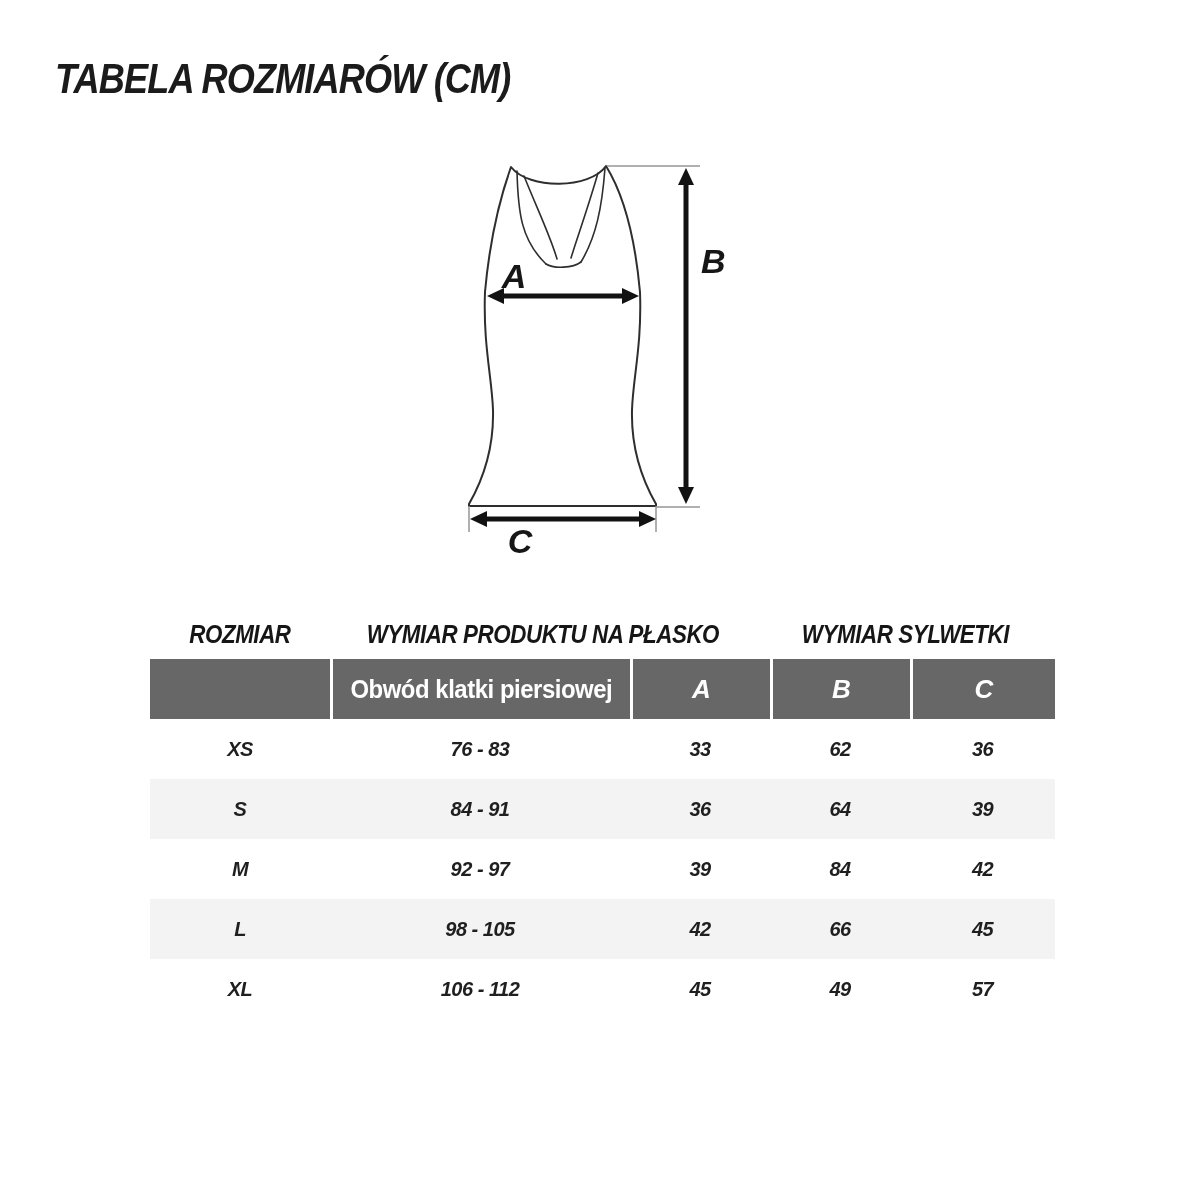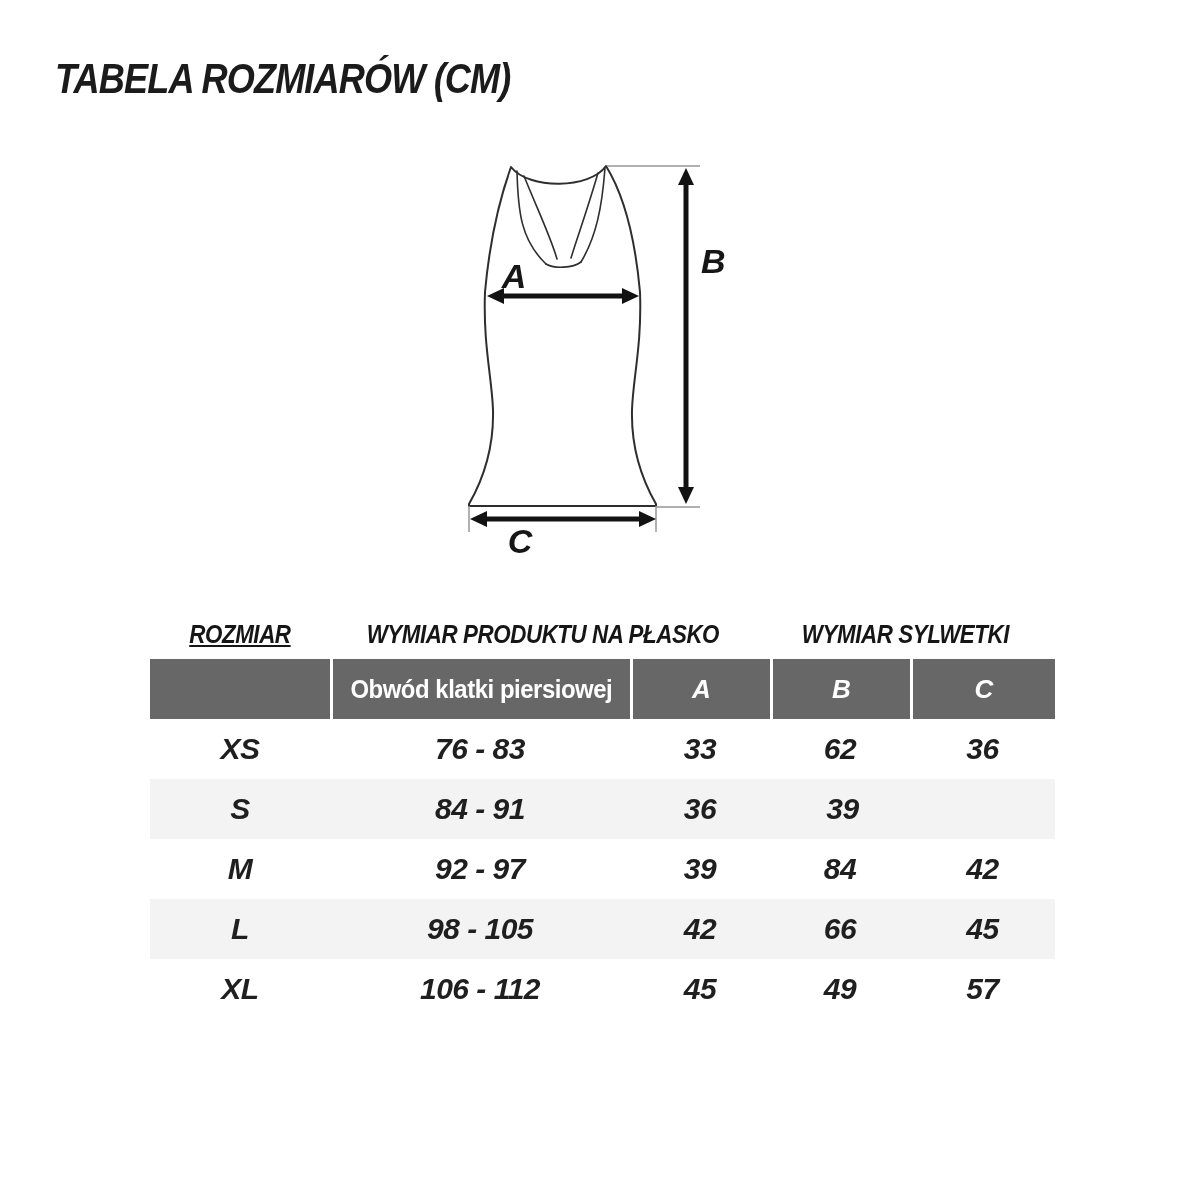--- a/index.html
+++ b/index.html
@@ -21,21 +21,21 @@
   
   .size-table { position: absolute; left: 150px; top: 610px; width: 905px; }
 
   .group-header-row { display: flex; height: 49px; align-items: center; }
   .group-header {
     font-weight: bold; font-style: italic; font-size: 26px;
     text-align: center; letter-spacing: -0.5px; color: #161616;
     display: flex; align-items: center; justify-content: center;
   }
   .group-header .cond { display: inline-block; transform: scaleX(0.86); white-space: nowrap; }
-  .gh-size  { width: 180px; text-decoration: underline; }
+  .gh-size  { width: 180px; }
   .gh-body  { width: 300px; }
   .gh-flat  { width: 425px; }
 
   .sub-header-row { display: flex; height: 60px; }
   .sub-cell {
     background: #676767; color: #ffffff;
     display: flex; align-items: center; justify-content: center;
     font-weight: bold; font-size: 26px;
   }
   .sub-cell + .sub-cell { margin-left: 3px; }
@@ -43,21 +43,21 @@
   .sc-chest { width: 297px; font-style: normal; letter-spacing: -0.5px; text-align: right; }
   .sc-chest .cond { display: inline-block; transform: scaleX(0.92); white-space: nowrap; }
   .sc-a { width: 137px; font-style: italic; }
   .sc-b { width: 137px; font-style: italic; }
   .sc-c { width: 142px; font-style: italic; }
 
   .data-row { display: flex; height: 60px; }
   .data-row.stripe { background: #f3f3f3; }
   .data-cell {
     display: flex; align-items: center; justify-content: center;
-    font-weight: bold; font-style: italic; font-size: 30px;
+    font-weight: bold; font-style: italic; font-size: 20px;
     letter-spacing: -0.5px; color: #1f1f1f; white-space: nowrap;
   }
   .dc-size  { width: 180px; }
   .dc-chest { width: 300px; }
   .dc-a { width: 140px; }
   .dc-b { width: 140px; font-style: italic; }
   .dc-c { width: 145px; }
 
   .sketch-line  { fill: none; stroke: #2e2e2e; stroke-width: 2;   stroke-linecap: round; stroke-linejoin: round; }
   .sketch-thin  { fill: none; stroke: #2e2e2e; stroke-width: 1.6; stroke-linecap: round; }
@@ -151,20 +151,21 @@
     <div class="data-cell dc-chest">76 - 83</div>
     <div class="data-cell dc-a">33</div>
     <div class="data-cell dc-b">62</div>
     <div class="data-cell dc-c">36</div>
   </div>
 
   <div class="data-row stripe">
     <div class="data-cell dc-size">S</div>
     <div class="data-cell dc-chest">84 - 91</div>
     <div class="data-cell dc-a">36</div>
+    <div class="data-cell dc-b">64</div>
     <div class="data-cell dc-c">39</div>
   </div>
 
   <div class="data-row">
     <div class="data-cell dc-size">M</div>
     <div class="data-cell dc-chest">92 - 97</div>
     <div class="data-cell dc-a">39</div>
     <div class="data-cell dc-b">84</div>
     <div class="data-cell dc-c">42</div>
   </div>

